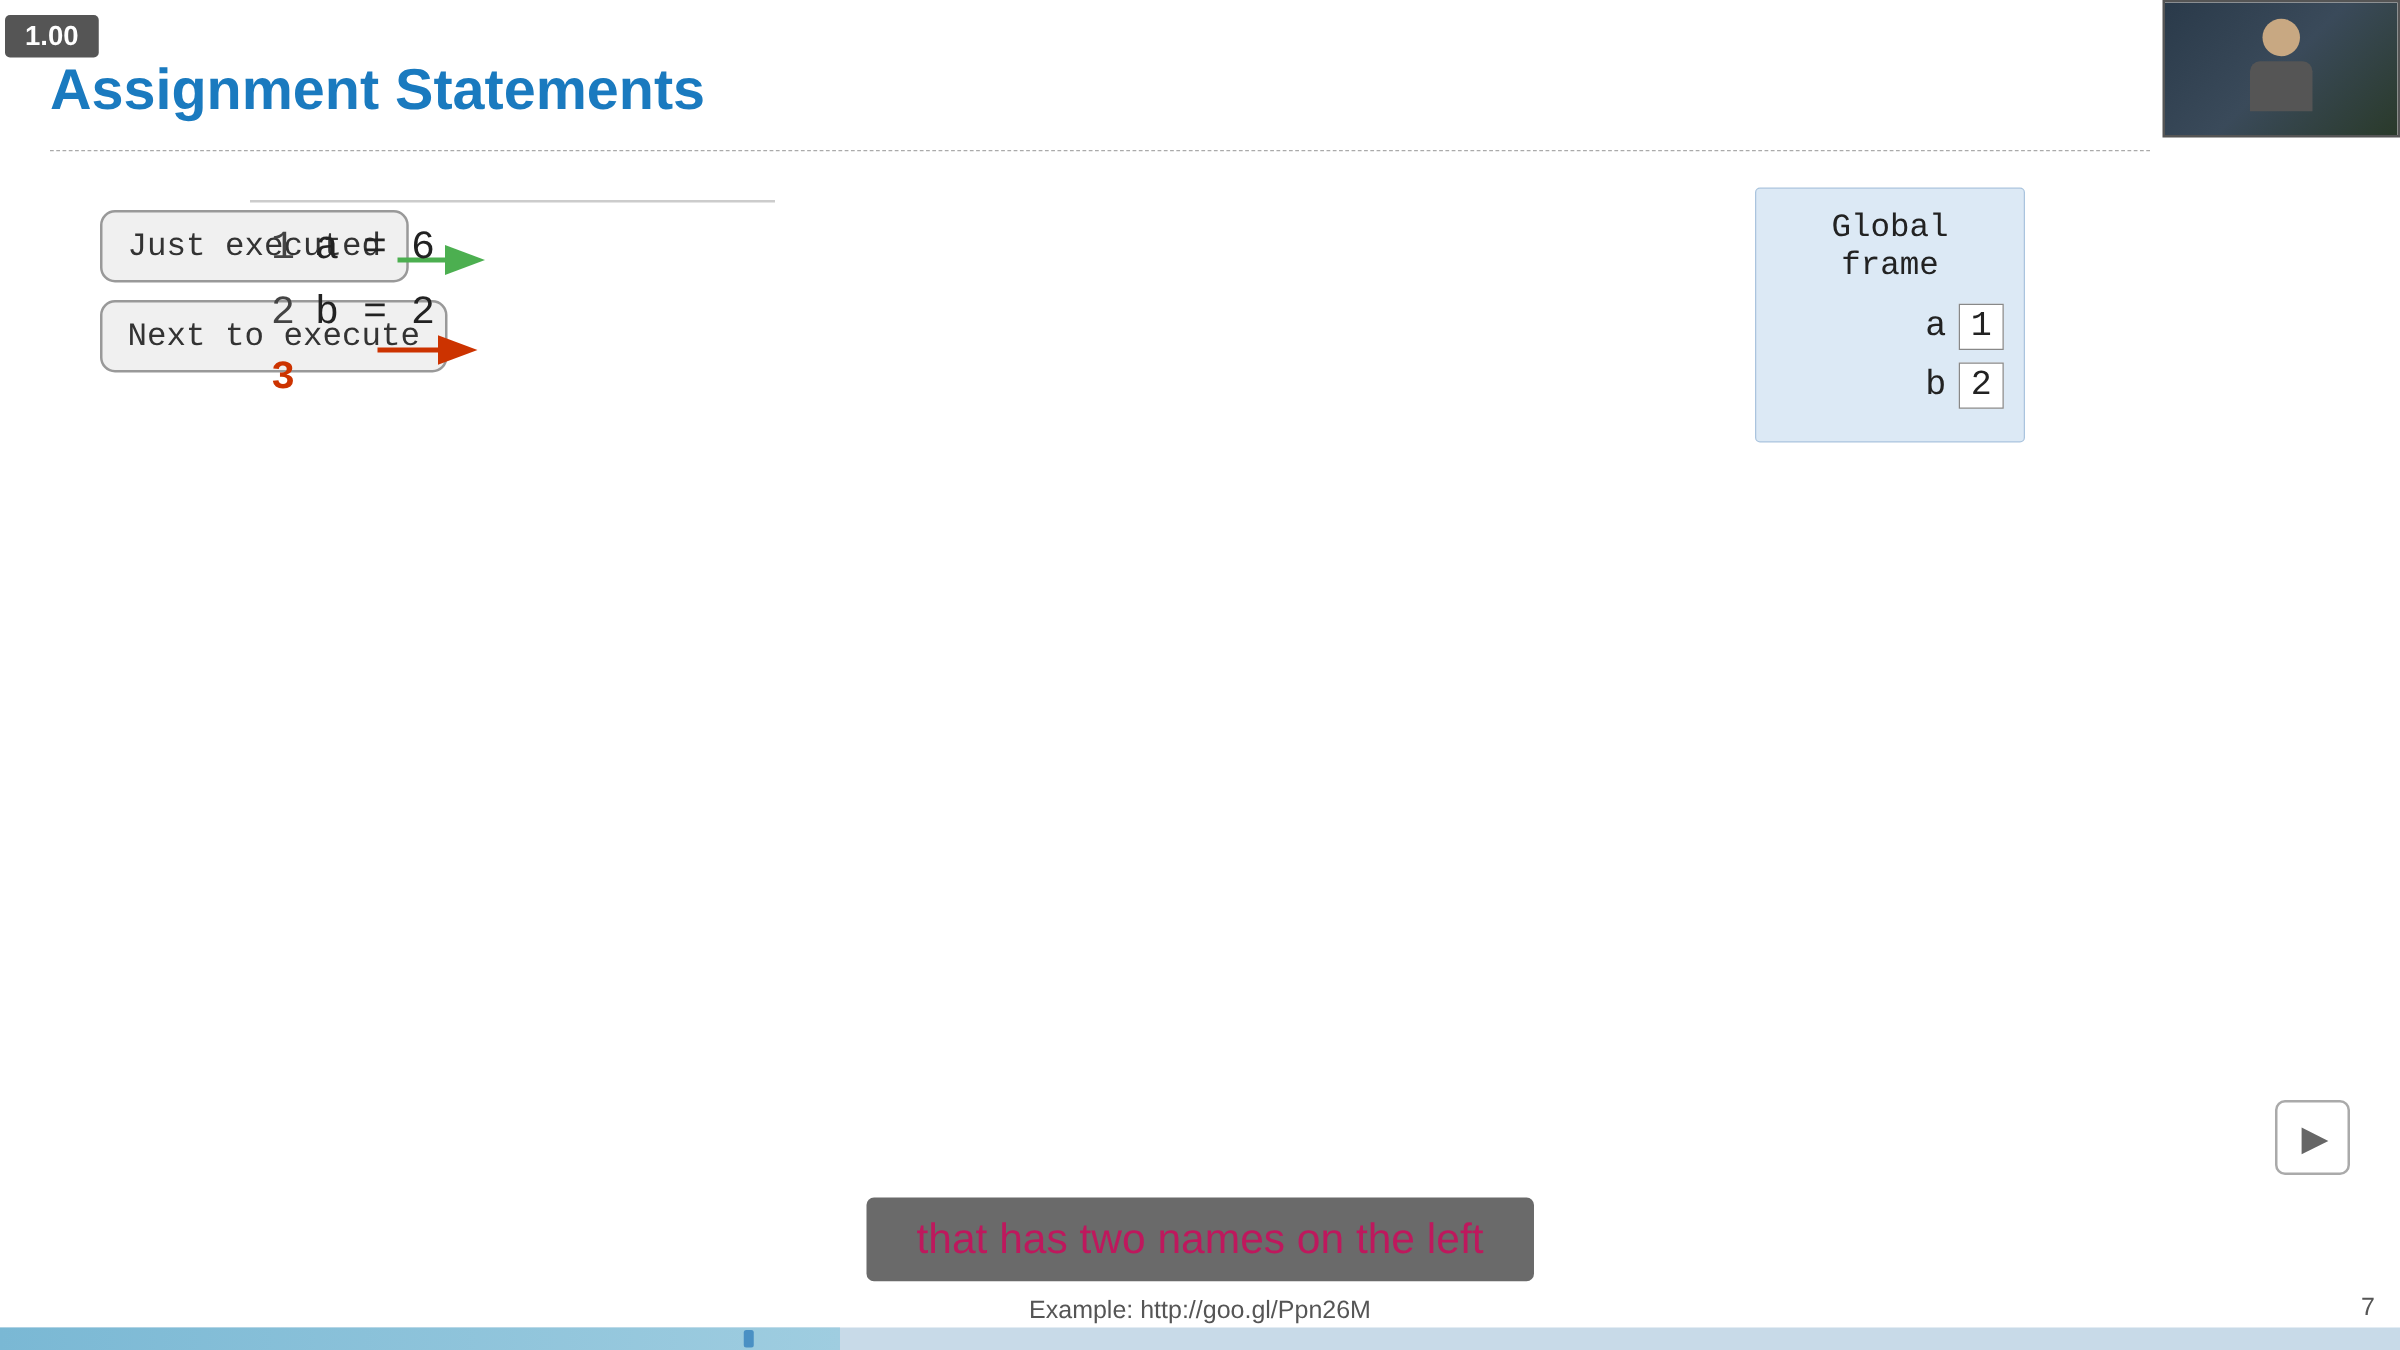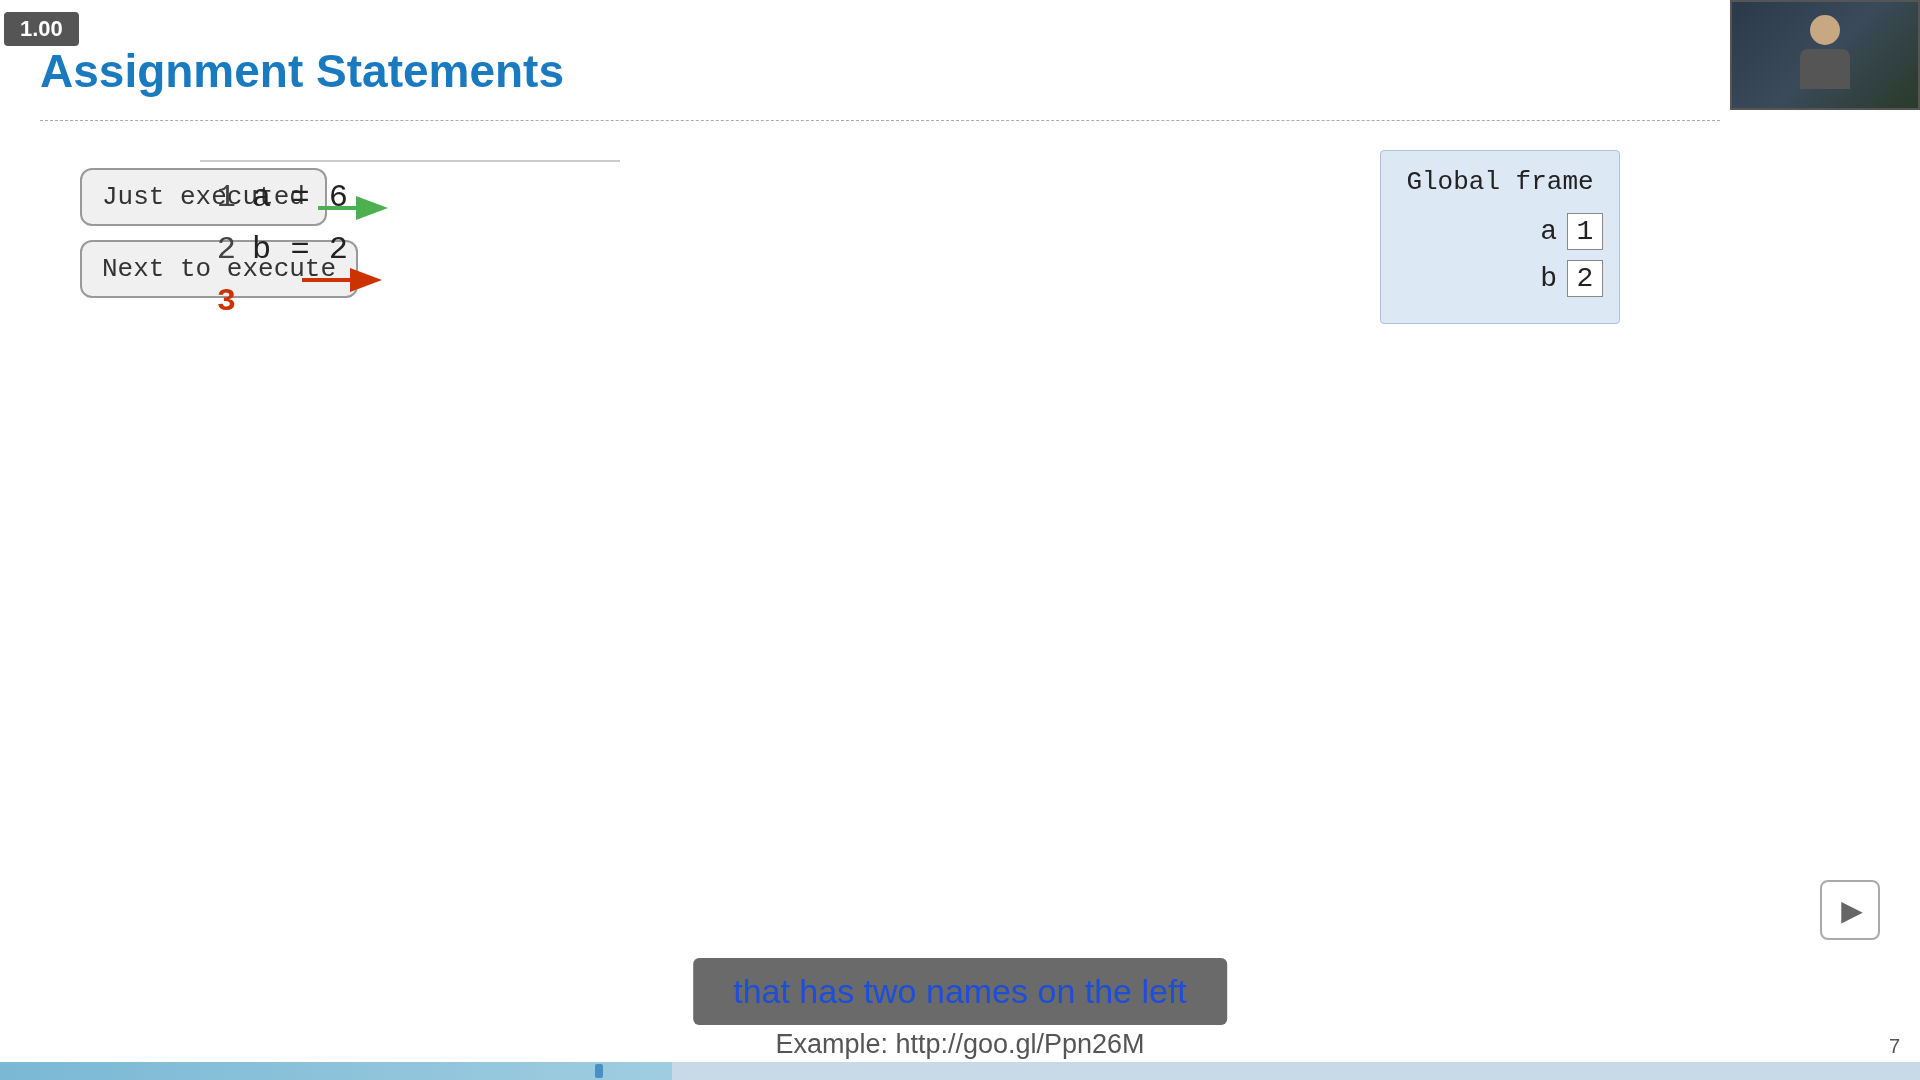--- a/index.html
+++ b/index.html
@@ -132,21 +132,21 @@
       left: 270px;
       width: 72px;
       height: 20px;
     }
 
     
     .global-frame {
       position: absolute;
       top: 10px;
       right: 80px;
-      width: 240px;
+      width: 216px;
       background: #dce9f5;
       border: 1px solid #aac4de;
       border-radius: 4px;
       padding: 16px;
     }
 
     .global-frame-title {
       font-family: 'Courier New', monospace;
       font-size: 26px;
       color: #222;
@@ -248,34 +248,34 @@
       margin-left: 4px;
     }
 
     
     .caption-bar {
       position: absolute;
       bottom: 55px;
       left: 50%;
       transform: translateX(-50%);
       background: rgba(80, 80, 80, 0.85);
-      color: #1d4ed8;
+      color: #be185d;
       font-size: 34px;
       padding: 14px 40px;
       border-radius: 6px;
       white-space: nowrap;
     }
 
     
     .example-link {
       position: absolute;
       bottom: 20px;
       left: 50%;
       transform: translateX(-50%);
-      font-size: 27px;
+      font-size: 20px;
       color: #555;
     }
 
     
     .timeline {
       position: absolute;
       bottom: 0;
       left: 0;
       right: 0;
       height: 18px;

